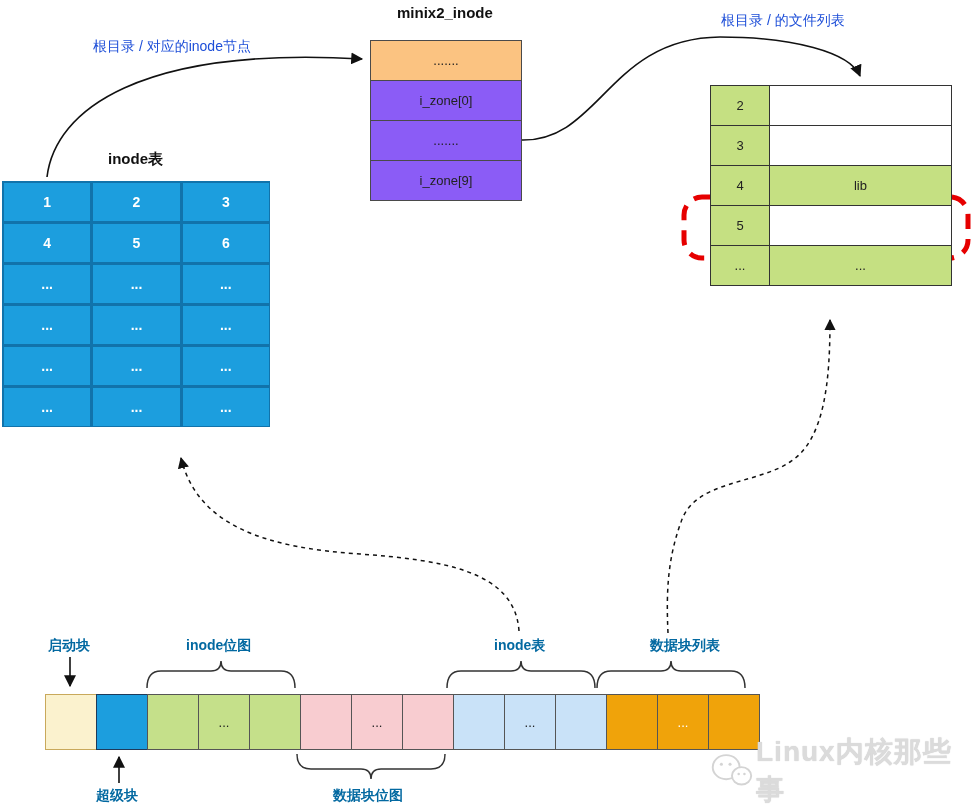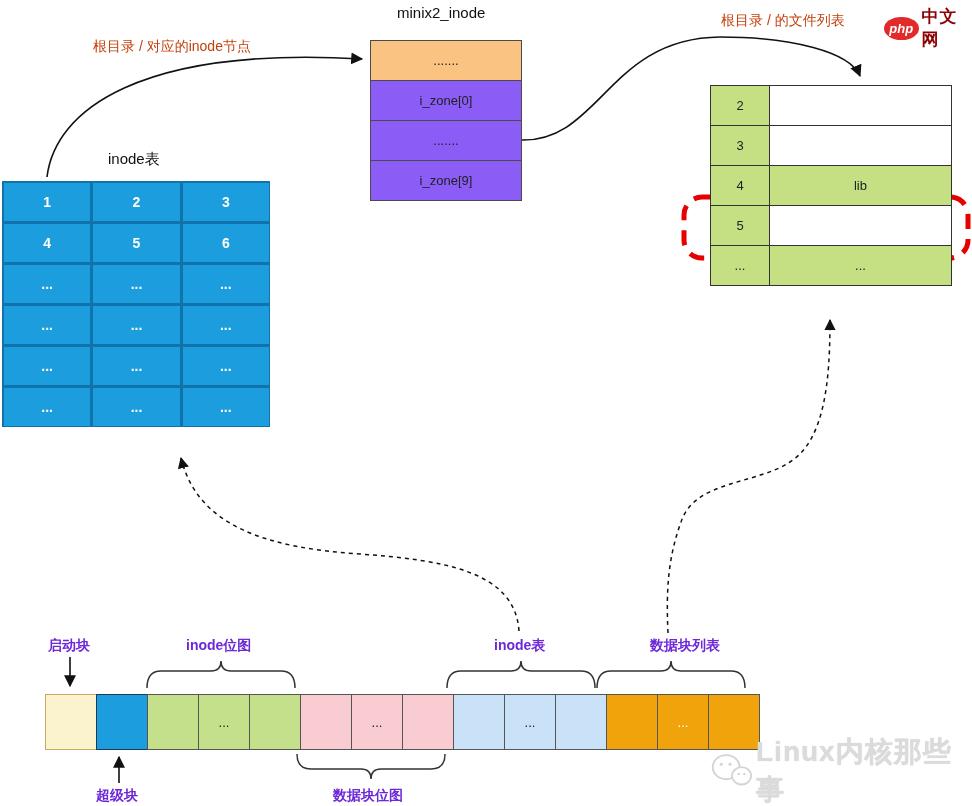--- a/index.html
+++ b/index.html
@@ -2,22 +2,22 @@
 <html><head>
 <meta charset="utf-8">
 <style>
   html,body{margin:0;padding:0;background:#fff;}
   #canvas{position:relative;width:972px;height:806px;background:#fff;overflow:hidden;
           font-family:"Liberation Sans", sans-serif;color:#222;}
   .abs{position:absolute;}
   svg.overlay{position:absolute;left:0;top:0;width:972px;height:806px;pointer-events:none;}
 
   
-  .arrow-label{font-size:14px;color:#c2410c;white-space:nowrap;}
-  .block-title{font-size:15px;font-weight:normal;color:#111;white-space:nowrap;}
+  .arrow-label{font-size:14px;color:#1d4ed8;white-space:nowrap;}
+  .block-title{font-size:15px;font-weight:bold;color:#111;white-space:nowrap;}
 
   
   .minix-box{left:370px;top:40px;width:150px;border:1px solid #4a4a4a;}
   .mrow{height:39px;border-top:1px solid #4a4a4a;display:flex;align-items:center;justify-content:center;
         font-size:13px;color:#222;}
   .mrow:first-child{border-top:none;}
   .mrow.orange{background:#FBC381;}
   .mrow.blue{background:#8b5cf6;}
 
   
@@ -39,21 +39,21 @@
   .strip{left:45px;top:694px;height:56px;display:flex;}
   .cell{width:50px;height:54px;border:1px solid #555;margin-left:-1px;
         display:flex;align-items:center;justify-content:center;font-size:13px;color:#222;}
   .cell.boot{background:#FBF2CE;border-color:#C9A95B;margin-left:0;}
   .cell.super{background:#1C9EDE;border-color:#1e3a5a;}
   .cell.g{background:#C5E08A;}
   .cell.p{background:#F8CCD0;}
   .cell.b{background:#C9E2F8;}
   .cell.o{background:#F0A30A;color:#fff;}
 
-  .strip-label{font-size:14px;font-weight:bold;color:#6d28d9;white-space:nowrap;}
+  .strip-label{font-size:14px;font-weight:bold;color:#0369a1;white-space:nowrap;}
 
   
   .logo{left:884px;top:5px;display:flex;align-items:center;}
   .logo-badge{width:37px;height:23px;background:#E22A2A;border-radius:50%;color:#fff;
               font-size:13px;font-weight:bold;font-style:italic;display:flex;align-items:center;justify-content:center;}
   .logo-site{margin-left:3px;font-size:17px;font-weight:bold;color:#8B0000;letter-spacing:1px;}
 
   
   .wm{left:706px;top:733px;display:flex;align-items:center;color:#D9D9D9;}
   .wm-text{font-size:28px;font-weight:bold;color:#DBDBDB;text-shadow:0 0 1px #c9c9c9;letter-spacing:1px;}
@@ -88,24 +88,20 @@
     <path fill="none" stroke="#333" stroke-width="1.5" d="M297 754 Q297 769 311 769 L361 769 Q371 769 371 779 Q371 769 381 769 L431 769 Q445 769 445 754"></path>
 
     <rect x="684" y="197" width="284" height="61" rx="18" ry="18" fill="none" stroke="#E60000" stroke-width="5" stroke-dasharray="15 10"></rect>
   </svg>
 
   <div class="abs arrow-label" style="left:93px;top:38px;">根目录 / 对应的inode节点</div>
   <div class="abs arrow-label" style="left:721px;top:12px;">根目录 / 的文件列表</div>
   <div class="abs block-title" style="left:397px;top:4px;">minix2_inode</div>
   <div class="abs block-title" style="left:108px;top:150px;">inode表</div>
 
-  <div class="abs logo">
-    <div class="logo-badge">php</div>
-    <div class="logo-site">中文网</div>
-  </div>
 
   <div class="abs minix-box">
     <div class="mrow orange">.......</div>
     <div class="mrow blue">i_zone[0]</div>
     <div class="mrow blue">.......</div>
     <div class="mrow blue">i_zone[9]</div>
   </div>
 
   <div class="abs inode-table">
     <div class="itr">

